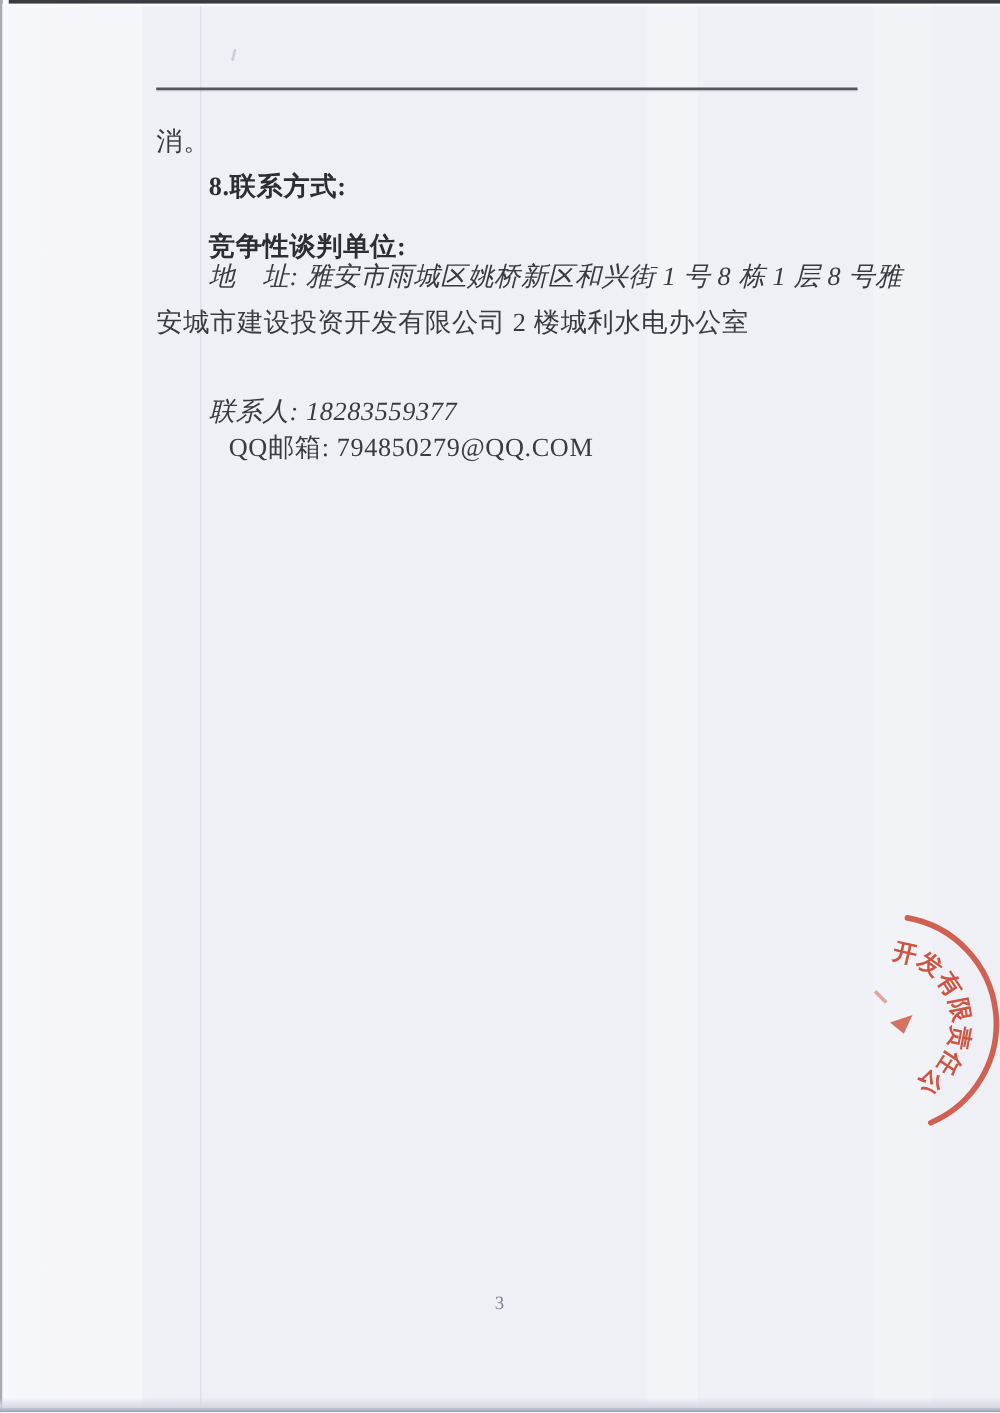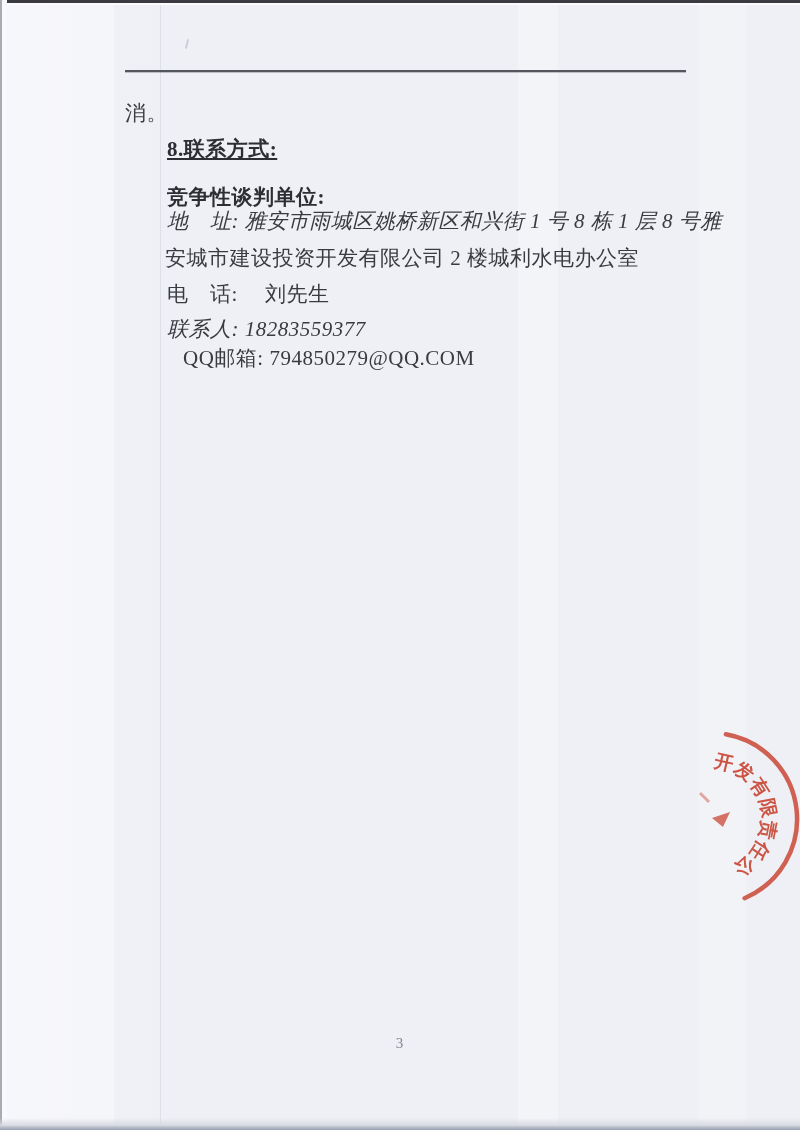--- a/index.html
+++ b/index.html
@@ -31,24 +31,24 @@
     position:absolute; left:125px; top:70px; width:561px; height:2px;
     background:#53565c; box-shadow:0 1px 0 rgba(90,95,105,0.35);
   }
   
   .line {
     position:absolute; font-size:21px; color:#3a3b40;
     white-space:pre; letter-spacing:0.5px; line-height:26px;
   }
   .bold { font-weight:bold; color:#2d2e33; }
   .l0 { left:125px; top:100px; }
-  .l1 { left:167px; top:136px;text-decoration:underline; }
+  .l1 { left:167px; top:136px; }
   .l2 { left:167px; top:184px; }
   .l3 { left:167px; top:208px;font-style:italic; }
-  .l4 { left:125px; top:245px;margin-left:40px; }
+  .l4 { left:125px; top:245px; }
   .l5 { left:167px; top:281px; }
   .l6 { left:167px; top:316px;font-style:italic; }
   .l7 { left:167px; top:345px;margin-left:16px; }
   .page-number {
     position:absolute; left:0; top:1035px; width:800px; text-align:center;
     font-size:15px; color:#83868e; letter-spacing:1px;
   }
   .pencil-mark {
     position:absolute; left:186px; top:39px; width:2px; height:10px;
     background:#a9abb5; opacity:0.5; transform:rotate(14deg); border-radius:2px;
@@ -71,21 +71,20 @@
 
   <div class="pencil-mark"></div>
 
   <div class="divider"></div>
 
   <div class="line l0">消。</div>
   <div class="line l1 bold">8.联系方式:</div>
   <div class="line l2 bold">竞争性谈判单位:</div>
   <div class="line l3">地　址: 雅安市雨城区姚桥新区和兴街 1 号 8 栋 1 层 8 号雅</div>
   <div class="line l4">安城市建设投资开发有限公司 2 楼城利水电办公室</div>
-  <div class="line l5">电　话: 　刘先生</div>
   <div class="line l6">联系人: 18283559377</div>
   <div class="line l7">QQ邮箱: 794850279@QQ.COM</div>
 
   <svg class="seal" viewBox="0 0 190 210" xmlns="http://www.w3.org/2000/svg">
     <path d="M113.9 21.3 A86 86 0 0 1 132.6 185.2" fill="none" stroke="#c8402e" stroke-width="4.5" stroke-linecap="round" opacity="0.82"></path>
     <text transform="translate(111.6,51.4) rotate(13)" text-anchor="middle" dominant-baseline="middle" fill="#c8402e">开</text>
     <text transform="translate(131.1,60.1) rotate(35)" text-anchor="middle" dominant-baseline="middle" fill="#c8402e">发</text>
     <text transform="translate(146.0,75.5) rotate(57)" text-anchor="middle" dominant-baseline="middle" fill="#c8402e">有</text>
     <text transform="translate(154.0,95.3) rotate(79)" text-anchor="middle" dominant-baseline="middle" fill="#c8402e">限</text>
     <text transform="translate(154.0,116.7) rotate(101)" text-anchor="middle" dominant-baseline="middle" fill="#c8402e">责</text>

